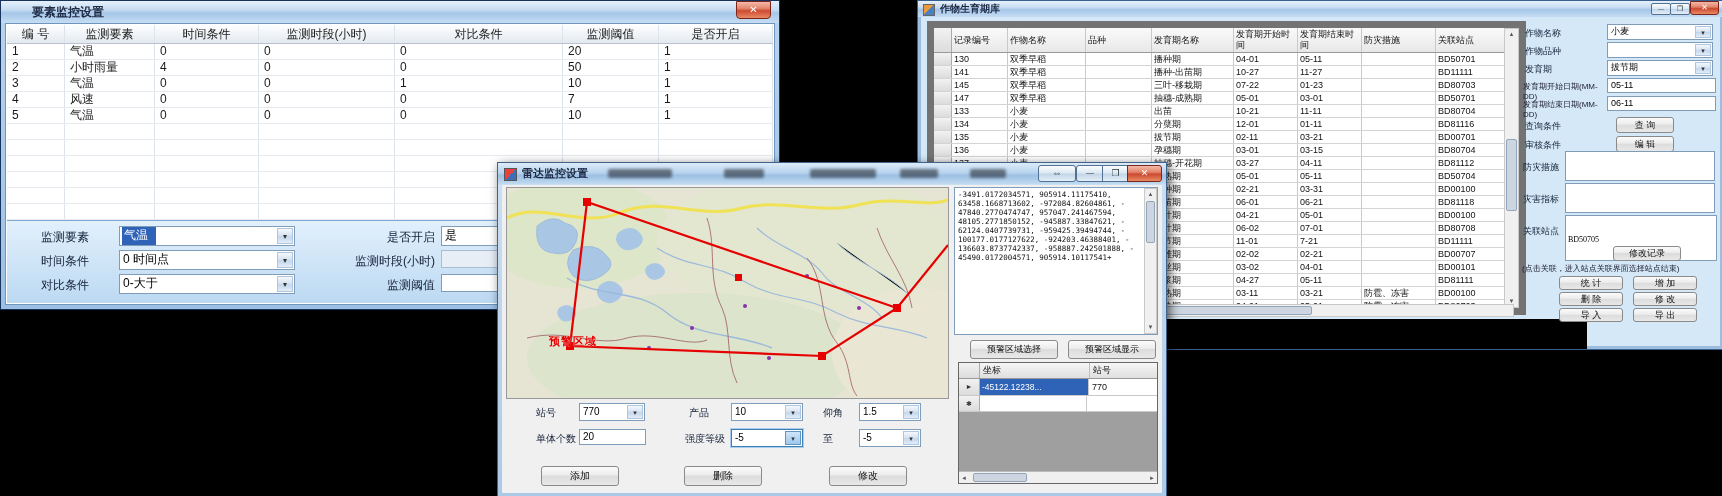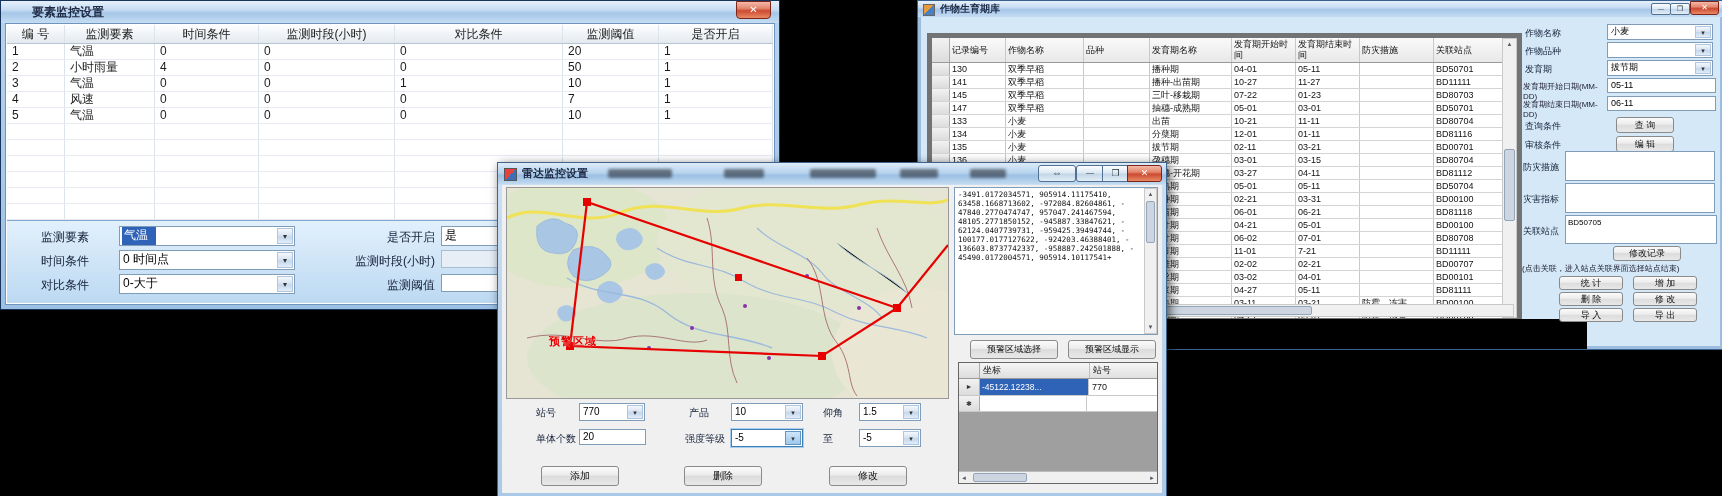--- a/index.html
+++ b/index.html
@@ -56,21 +56,21 @@
 <div class="win" style="left:917px;top:0;width:805px;height:348px;background:#9dbdde;border:1px solid #39618f;z-index:1;">
   <div class="tb" style="height:16px;">
     <span style="position:absolute;left:5px;top:3px;width:10px;height:10px;background:linear-gradient(135deg,#e89b3c 50%,#4a7fc0 50%);border:1px solid #666;"></span>
     <span class="tbtitle" style="position:absolute;left:22px;top:1px;font-size:10px;">作物生育期库</span>
     <span class="sysb" style="right:52px;top:2px;width:18px;height:10px;font-size:6px;line-height:10px;">—</span>
     <span class="sysb" style="right:33px;top:2px;width:18px;height:10px;font-size:7px;line-height:10px;">❐</span>
     <span class="closeb" style="right:4px;top:0;width:27px;height:12px;font-size:8px;line-height:12px;border-radius:0 0 3px 3px;">✕</span>
   </div>
   <div style="position:absolute;left:3px;right:3px;top:16px;bottom:3px;background:#d4e8f7;">
 
-    <div style="position:absolute;left:6px;top:16px;width:585px;height:280px;background:#86efac;border:5px solid #737373;overflow:hidden;">
+    <div style="position:absolute;left:6px;top:4px;width:585px;height:280px;background:#86efac;border:7px solid #737373;overflow:hidden;">
       <div class="ct-head">
         <div class="ct-c rh"></div>
       <div class="ct-c c0">记录编号</div>
           <div class="ct-c c1">作物名称</div>
           <div class="ct-c c2">品种</div>
           <div class="ct-c c3">发育期名称</div>
           <div class="ct-c c4">发育期开始时间</div>
           <div class="ct-c c5">发育期结束时间</div>
           <div class="ct-c c6">防灾措施</div>
           <div class="ct-c c7">关联站点</div>
@@ -335,21 +335,21 @@
       <span class="lbl" style="left:4px;top:99px;">查询条件</span>
       <span class="b3" style="left:95px;top:96px;width:56px;height:14px;font-size:9px;line-height:14px;">查 询</span>
       <span class="lbl" style="left:4px;top:118px;">审核条件</span>
       <span class="b3" style="left:95px;top:115px;width:56px;height:14px;font-size:9px;line-height:14px;">编 辑</span>
 
       <span class="lbl" style="left:2px;top:140px;width:40px;">防灾措施</span>
       <span class="tbox" style="left:44px;top:130px;width:148px;height:28px;"></span>
       <span class="lbl" style="left:2px;top:172px;width:40px;">灾害指标</span>
       <span class="tbox" style="left:44px;top:162px;width:148px;height:28px;"></span>
       <span class="lbl" style="left:2px;top:204px;width:40px;">关联站点</span>
-      <span class="tbox" style="left:44px;top:194px;width:148px;height:26px;font-size:8px;line-height:11px;padding:1px 0 0 2px;">BD50705</span>
+      <span class="tbox" style="left:44px;top:194px;width:148px;height:26px;font-size:8px;line-height:11px;padding:18px 0 0 2px;font-family:Liberation Serif, serif;">BD50705</span>
 
       <span class="b3" style="left:92px;top:225px;width:66px;height:13px;font-size:9px;line-height:13px;">修改记录</span>
       <span class="lbl mini" style="left:1px;top:242px;width:194px;white-space:nowrap;overflow:hidden;">(点击关联，进入站点关联界面选择站点结束)</span>
 
       <span class="b3" style="left:38px; top:255px;width:62px;height:12px;font-size:9px;line-height:12px;">统 计</span>
       <span class="b3" style="left:112px;top:255px;width:62px;height:12px;font-size:9px;line-height:12px;">增 加</span>
       <span class="b3" style="left:38px; top:271px;width:62px;height:12px;font-size:9px;line-height:12px;">删 除</span>
       <span class="b3" style="left:112px;top:271px;width:62px;height:12px;font-size:9px;line-height:12px;">修 改</span>
       <span class="b3" style="left:38px; top:287px;width:62px;height:12px;font-size:9px;line-height:12px;">导 入</span>
       <span class="b3" style="left:112px;top:287px;width:62px;height:12px;font-size:9px;line-height:12px;">导 出</span>

